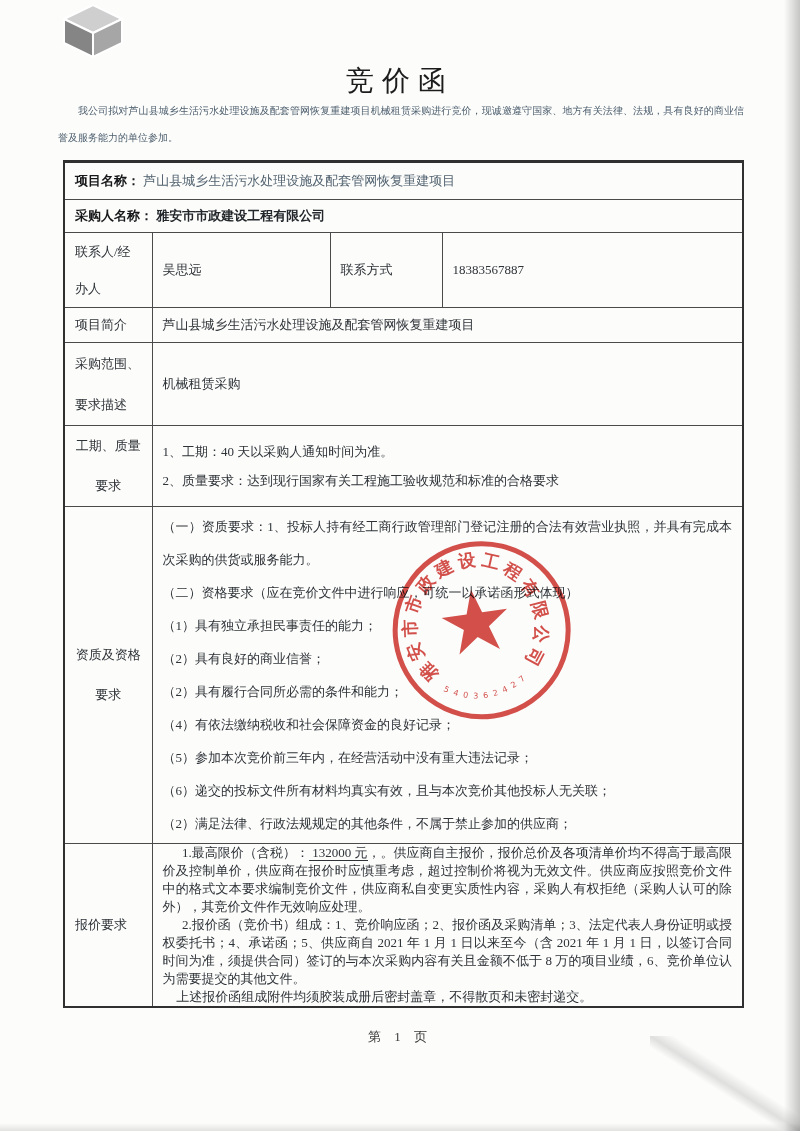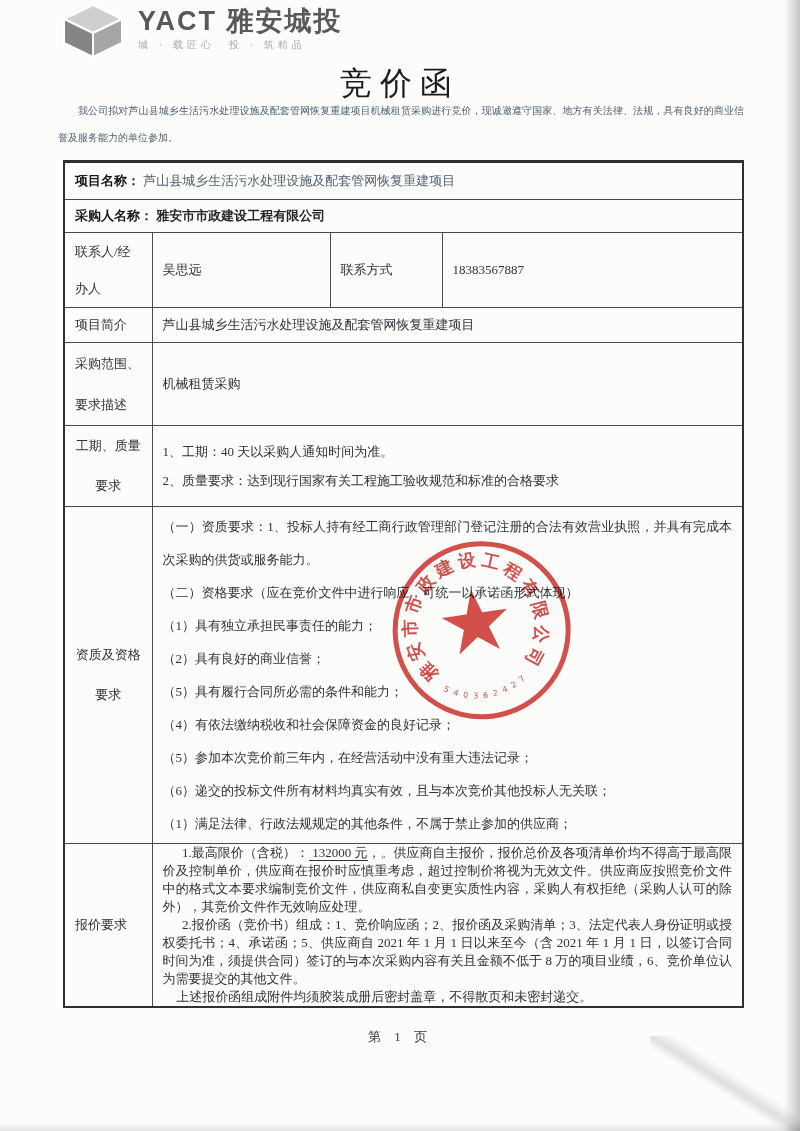--- a/index.html
+++ b/index.html
@@ -18,21 +18,21 @@
     background:linear-gradient(to bottom,rgba(0,0,0,0),rgba(0,0,0,0.10));}
 
   
   .logo-wrap{position:absolute;left:60px;top:3px;display:flex;align-items:flex-start;}
   .logo-cube{width:66px;height:56px;flex:0 0 auto;}
   .logo-txt{margin-left:12px;padding-top:4px;font-family:"Liberation Sans","DejaVu Sans",sans-serif;}
   .logo-name{font-size:27px;font-weight:bold;color:#58585d;letter-spacing:2px;line-height:28px;}
   .logo-tagline{margin-top:3px;font-size:10px;color:#a9a9b0;letter-spacing:4px;}
 
   .doc-title{position:absolute;left:0;top:62px;width:100%;text-align:center;
-    font-size:32px;letter-spacing:8px;color:#1c1c1c;}
+    font-size:28px;letter-spacing:8px;color:#1c1c1c;}
   .intro{position:absolute;left:58px;top:97px;width:686px;
     font-size:10px;line-height:27px;text-indent:2em;color:#4d5f6e;text-align:justify;}
 
   
   table.bid{position:absolute;left:63px;top:160px;width:679px;
     border-collapse:collapse;table-layout:fixed;
     border:2px solid #303030;border-top-width:3px;}
   table.bid td{border:1px solid #4a4a4a;padding:0 10px;vertical-align:middle;
     font-size:13px;color:#2e3338;overflow:hidden;}
   .lbl{font-weight:bold;color:#17181a;}
@@ -77,24 +77,20 @@
   <div class="scan-right"></div>
   <div class="scan-fold"></div>
   <div class="scan-bottom"></div>
 
   <div class="logo-wrap">
     <svg class="logo-cube" viewBox="0 0 66 56">
       <polygon points="33,2 62,16 33,30 4,16" fill="#cfcfcf" stroke="#ffffff" stroke-width="2"></polygon>
       <polygon points="4,16 33,30 33,54 4,40" fill="#858585" stroke="#ffffff" stroke-width="2"></polygon>
       <polygon points="62,16 33,30 33,54 62,40" fill="#a6a6a6" stroke="#ffffff" stroke-width="2"></polygon>
     </svg>
-    <div class="logo-txt">
-      <div class="logo-name">YACT 雅安城投</div>
-      <div class="logo-tagline">城 · 载匠心　投 · 筑精品</div>
-    </div>
   </div>
 
   <div class="doc-title">竞价函</div>
   <div class="intro">我公司拟对芦山县城乡生活污水处理设施及配套管网恢复重建项目机械租赁采购进行竞价，现诚邀遵守国家、地方有关法律、法规，具有良好的商业信誉及服务能力的单位参加。</div>
 
   <table class="bid">
     <colgroup>
         <col style="width:88px">
         <col style="width:178px">
         <col style="width:112px">
@@ -141,25 +137,25 @@
       </td>
     </tr>
 
     <tr style="height:337px">
       <td class="lblcell c qual-lbl">资质及资格要求</td>
       <td colspan="3" class="qual-val">
         <div class="qline">（一）资质要求：1、投标人持有经工商行政管理部门登记注册的合法有效营业执照，并具有完成本次采购的供货或服务能力。</div>
         <div class="qline">（二）资格要求（应在竞价文件中进行响应，可统一以承诺函形式体现）</div>
         <div class="qline">（1）具有独立承担民事责任的能力；</div>
         <div class="qline">（2）具有良好的商业信誉；</div>
-        <div class="qline">（5）具有履行合同所必需的条件和能力；</div>
+        <div class="qline">（2）具有履行合同所必需的条件和能力；</div>
         <div class="qline">（4）有依法缴纳税收和社会保障资金的良好记录；</div>
         <div class="qline">（5）参加本次竞价前三年内，在经营活动中没有重大违法记录；</div>
         <div class="qline">（6）递交的投标文件所有材料均真实有效，且与本次竞价其他投标人无关联；</div>
-        <div class="qline">（1）满足法律、行政法规规定的其他条件，不属于禁止参加的供应商；</div>
+        <div class="qline">（2）满足法律、行政法规规定的其他条件，不属于禁止参加的供应商；</div>
       </td>
     </tr>
 
 
     <tr style="height:162px">
       <td class="lblcell">报价要求</td>
       <td colspan="3" class="quote-val">
         <div class="p"><span>1.最高限价（含税）：</span><span class="price-u"> 132000 元</span><span>，。供应商自主报价，报价总价及各项清单价均不得高于最高限价及控制单价，供应商在报价时应慎重考虑，超过控制价将视为无效文件。供应商应按照竞价文件中的格式文本要求编制竞价文件，供应商私自变更实质性内容，采购人有权拒绝（采购人认可的除外），其竞价文件作无效响应处理。</span></div>
         <div class="p">2.报价函（竞价书）组成：1、竞价响应函；2、报价函及采购清单；3、法定代表人身份证明或授权委托书；4、承诺函；5、供应商自 2021 年 1 月 1 日以来至今（含 2021 年 1 月 1 日，以签订合同时间为准，须提供合同）签订的与本次采购内容有关且金额不低于 8 万的项目业绩，6、竞价单位认为需要提交的其他文件。</div>
         <div class="p3">上述报价函组成附件均须胶装成册后密封盖章，不得散页和未密封递交。</div>

